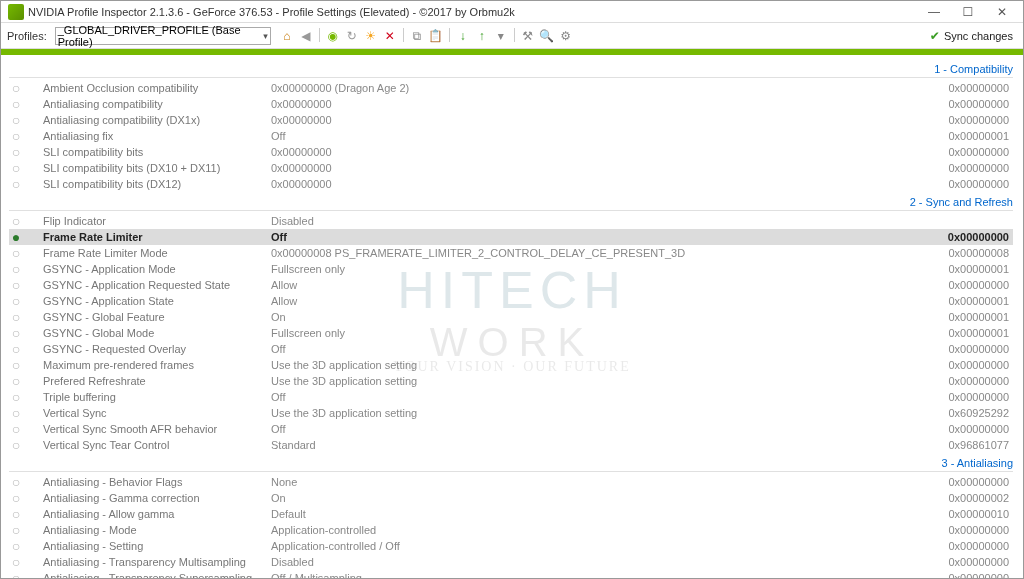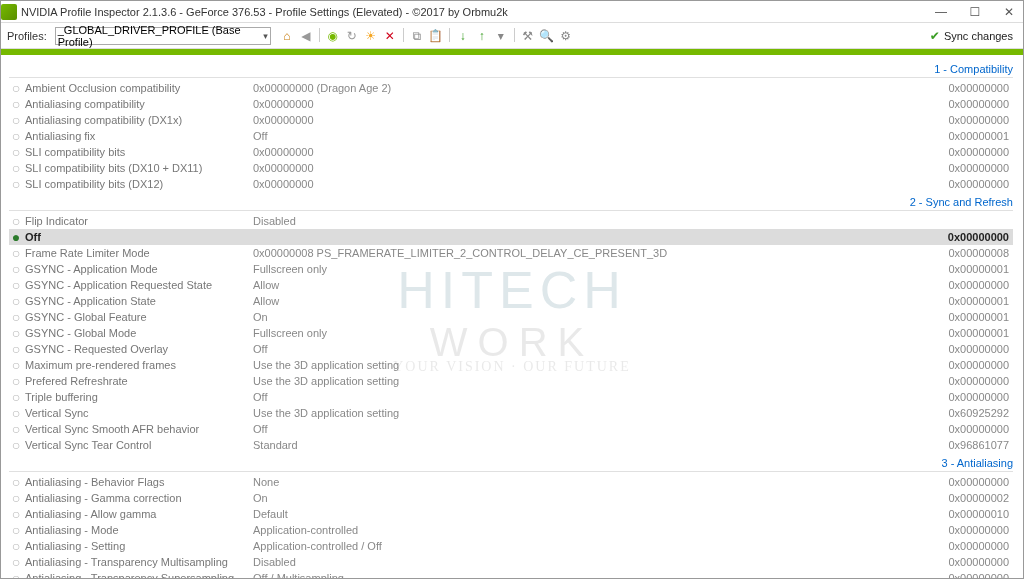--- a/index.html
+++ b/index.html
@@ -4,21 +4,21 @@
 <style>
 * { box-sizing: border-box; font-family: "Segoe UI", Tahoma, sans-serif; }
 html, body { margin: 0; padding: 0; height: 100%; background: #f0f0f0; overflow: hidden; }
 .window {
   width: 1024px; height: 579px;
   background: #fff; border: 1px solid #999;
   display: flex; flex-direction: column;
 }
 .titlebar {
   height: 22px; display: flex; align-items: center;
-  font-size: 11px; color: #333; padding: 0 0;
+  font-size: 11px; color: #333; padding: 0 7px;
   border-bottom: 1px solid #ddd;
 }
 .titlebar .icon-app { width: 16px; height: 16px; margin-right: 4px;
   background: linear-gradient(135deg, #76b900 0%, #5a8f00 100%);
   border-radius: 2px;
 }
 .titlebar .title-text { flex: 1; }
 .titlebar .winbtns { display: flex; gap: 6px; }
 .titlebar .winbtn { width: 28px; height: 18px; display: flex; align-items: center; justify-content: center; font-size: 12px; color: #555; }
 .toolbar {
@@ -55,21 +55,21 @@
   color: #0066cc; font-size: 11px; padding: 2px 0;
   border-bottom: 1px solid #e0e0e0; margin: 2px 0; text-align: right;
 }
 .row {
   display: flex; align-items: center; height: 16px; line-height: 16px;
   color: #777;
 }
 .row.selected { background: #dcdcdc; color: #222; font-weight: bold; }
 .row .bullet { width: 10px; font-size: 14px; text-align: center; margin-right: 4px; margin-left: 2px; color: #bbb; }
 .row.selected .bullet { color: #2b7a2b; }
-.row .name { width: 228px; }
+.row .name { width: 228px; margin-left: 18px; }
 .row .value { flex: 1; color: #888; }
 .row.selected .value { color: #222; }
 .row .default { color: #888; padding-right: 4px; }
 .row.selected .default { color: #222; }
 .watermark {
   position: absolute; left: 50%; top: 50%; transform: translate(-50%, -50%);
   pointer-events: none; opacity: 0.18; text-align: center;
 }
 .watermark .wm1 { font-size: 52px; font-weight: 300; letter-spacing: 6px; color: #4a7a8c; font-family: Arial, sans-serif;}
 .watermark .wm2 { font-size: 40px; font-weight: 300; letter-spacing: 10px; color: #888; }
@@ -176,20 +176,21 @@
       </div>
       <div class="section-head">2 - Sync and Refresh</div>
       <div class="row">
         <span class="bullet">○</span>
         <span class="name">Flip Indicator</span>
         <span class="value">Disabled</span>
         <span class="default"></span>
       </div>
       <div class="row selected">
         <span class="bullet">●</span>
+        <span class="name">Frame Rate Limiter</span>
         <span class="value">Off</span>
         <span class="default">0x00000000</span>
       </div>
       <div class="row">
         <span class="bullet">○</span>
         <span class="name">Frame Rate Limiter Mode</span>
         <span class="value">0x00000008 PS_FRAMERATE_LIMITER_2_CONTROL_DELAY_CE_PRESENT_3D</span>
         <span class="default">0x00000008</span>
       </div>
       <div class="row">

